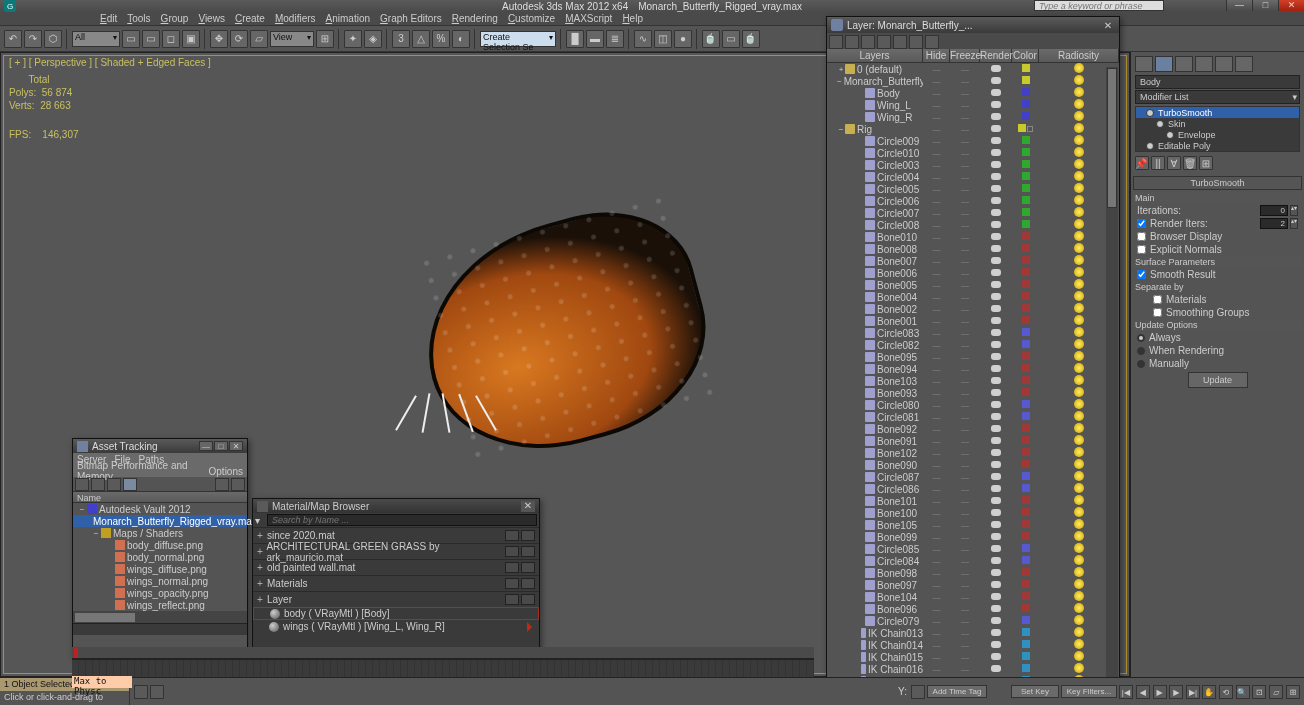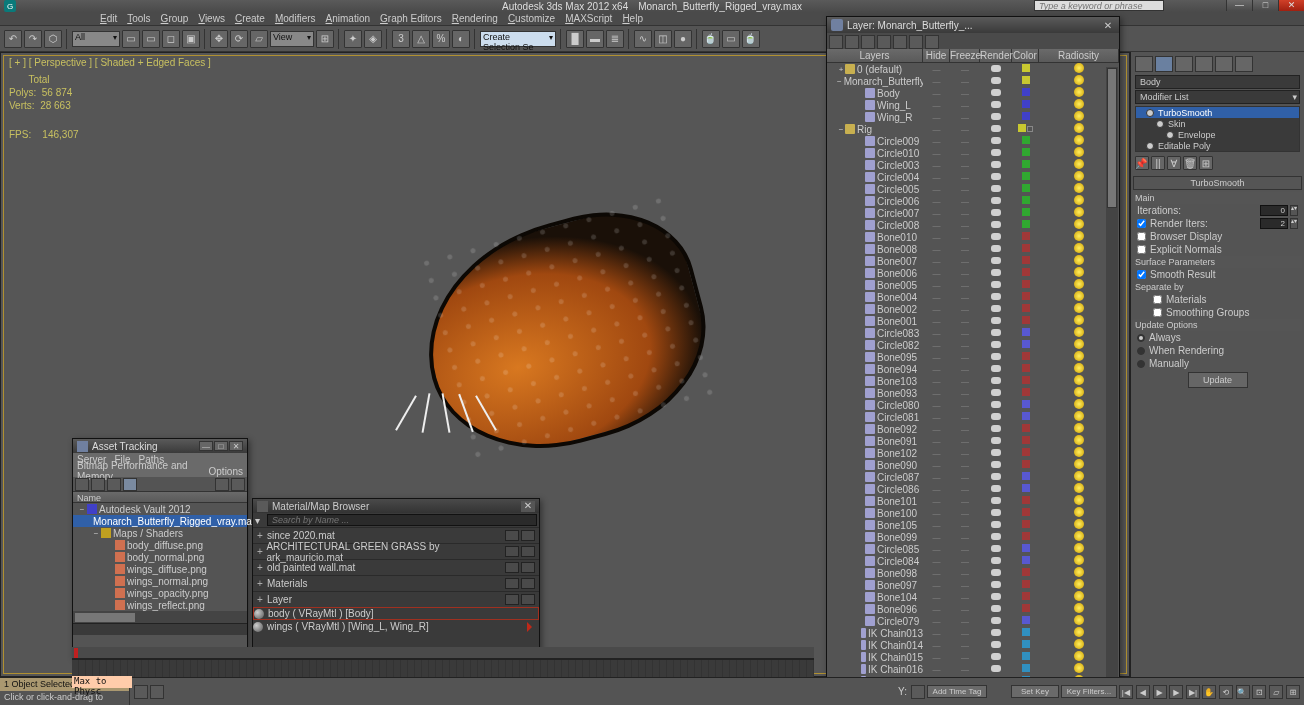--- a/index.html
+++ b/index.html
@@ -107,21 +107,21 @@
 .mp-title .ic { width: 11px; height: 11px; background: #5a5a5a; margin-right: 4px; }
 .mp-title .close { margin-left: auto; width: 14px; text-align: center; background: #555; height: 11px; line-height: 10px; }
 .mp-search { height: 14px; display: flex; align-items: center; padding: 0 2px; gap: 2px; }
 .mp-search .arrow { width: 10px; }
 .mp-search input { flex: 1; height: 12px; background: #2a2a2a; border: 1px solid #111; color: #888; font-style: italic; padding: 0 4px; font-size: 9px; }
 .mp-row { height: 16px; display: flex; align-items: center; border-top: 1px solid #2a2a2a; padding: 0 4px; font-size: 9px; background: #3a3a3a; }
 .mp-row .ex { width: 10px; color: #aaa; }
 .mp-row .btns { margin-left: auto; display: flex; gap: 2px; }
 .mp-row .btns div { width: 14px; height: 11px; background: #4a4a4a; border: 1px solid #222; font-size: 7px; text-align: center; }
 .mp-section { background: #4a4a4a; height: 14px; padding: 0 6px; font-size: 9px; line-height: 14px; border-top: 1px solid #222; }
-.mp-mat { height: 13px; display: flex; align-items: center; font-size: 9px; border: 1px solid #a03020; border-width: 0 0 0 0; }
+.mp-mat { height: 13px; display: flex; align-items: center; padding-left: 16px; font-size: 9px; border: 1px solid #a03020; border-width: 0 0 0 0; }
 .mp-mat.sel { border: 1px solid #a03020; }
 .mp-mat .sphere { width: 10px; height: 10px; border-radius: 50%; background: radial-gradient(circle at 35% 35%, #ccc, #555); margin-right: 4px; }
 .mp-mat .tri { width: 0; height: 0; border: 5px solid transparent; border-left-color: #c02818; margin-left: auto; margin-right: 2px; }
 
 
 .timeline { position: absolute; bottom: 28px; left: 72px; right: 490px; height: 18px; background: repeating-linear-gradient(90deg,#3a3a3a 0,#3a3a3a 6px,#333 6px,#333 7px); border-top: 1px solid #222; }
 .slider { position: absolute; left: 72px; right: 490px; bottom: 46px; height: 12px; background: #4a4a4a; border-bottom: 1px solid #222; }
 .slider .key { position: absolute; width: 4px; height: 10px; background: #c02020; top: 1px; }
 .status-bar { position: absolute; bottom: 0; left: 0; right: 0; height: 28px; background: #545454; border-top: 1px solid #222; display: flex; }
 .sb-left { width: 130px; border-right: 1px solid #333; }

